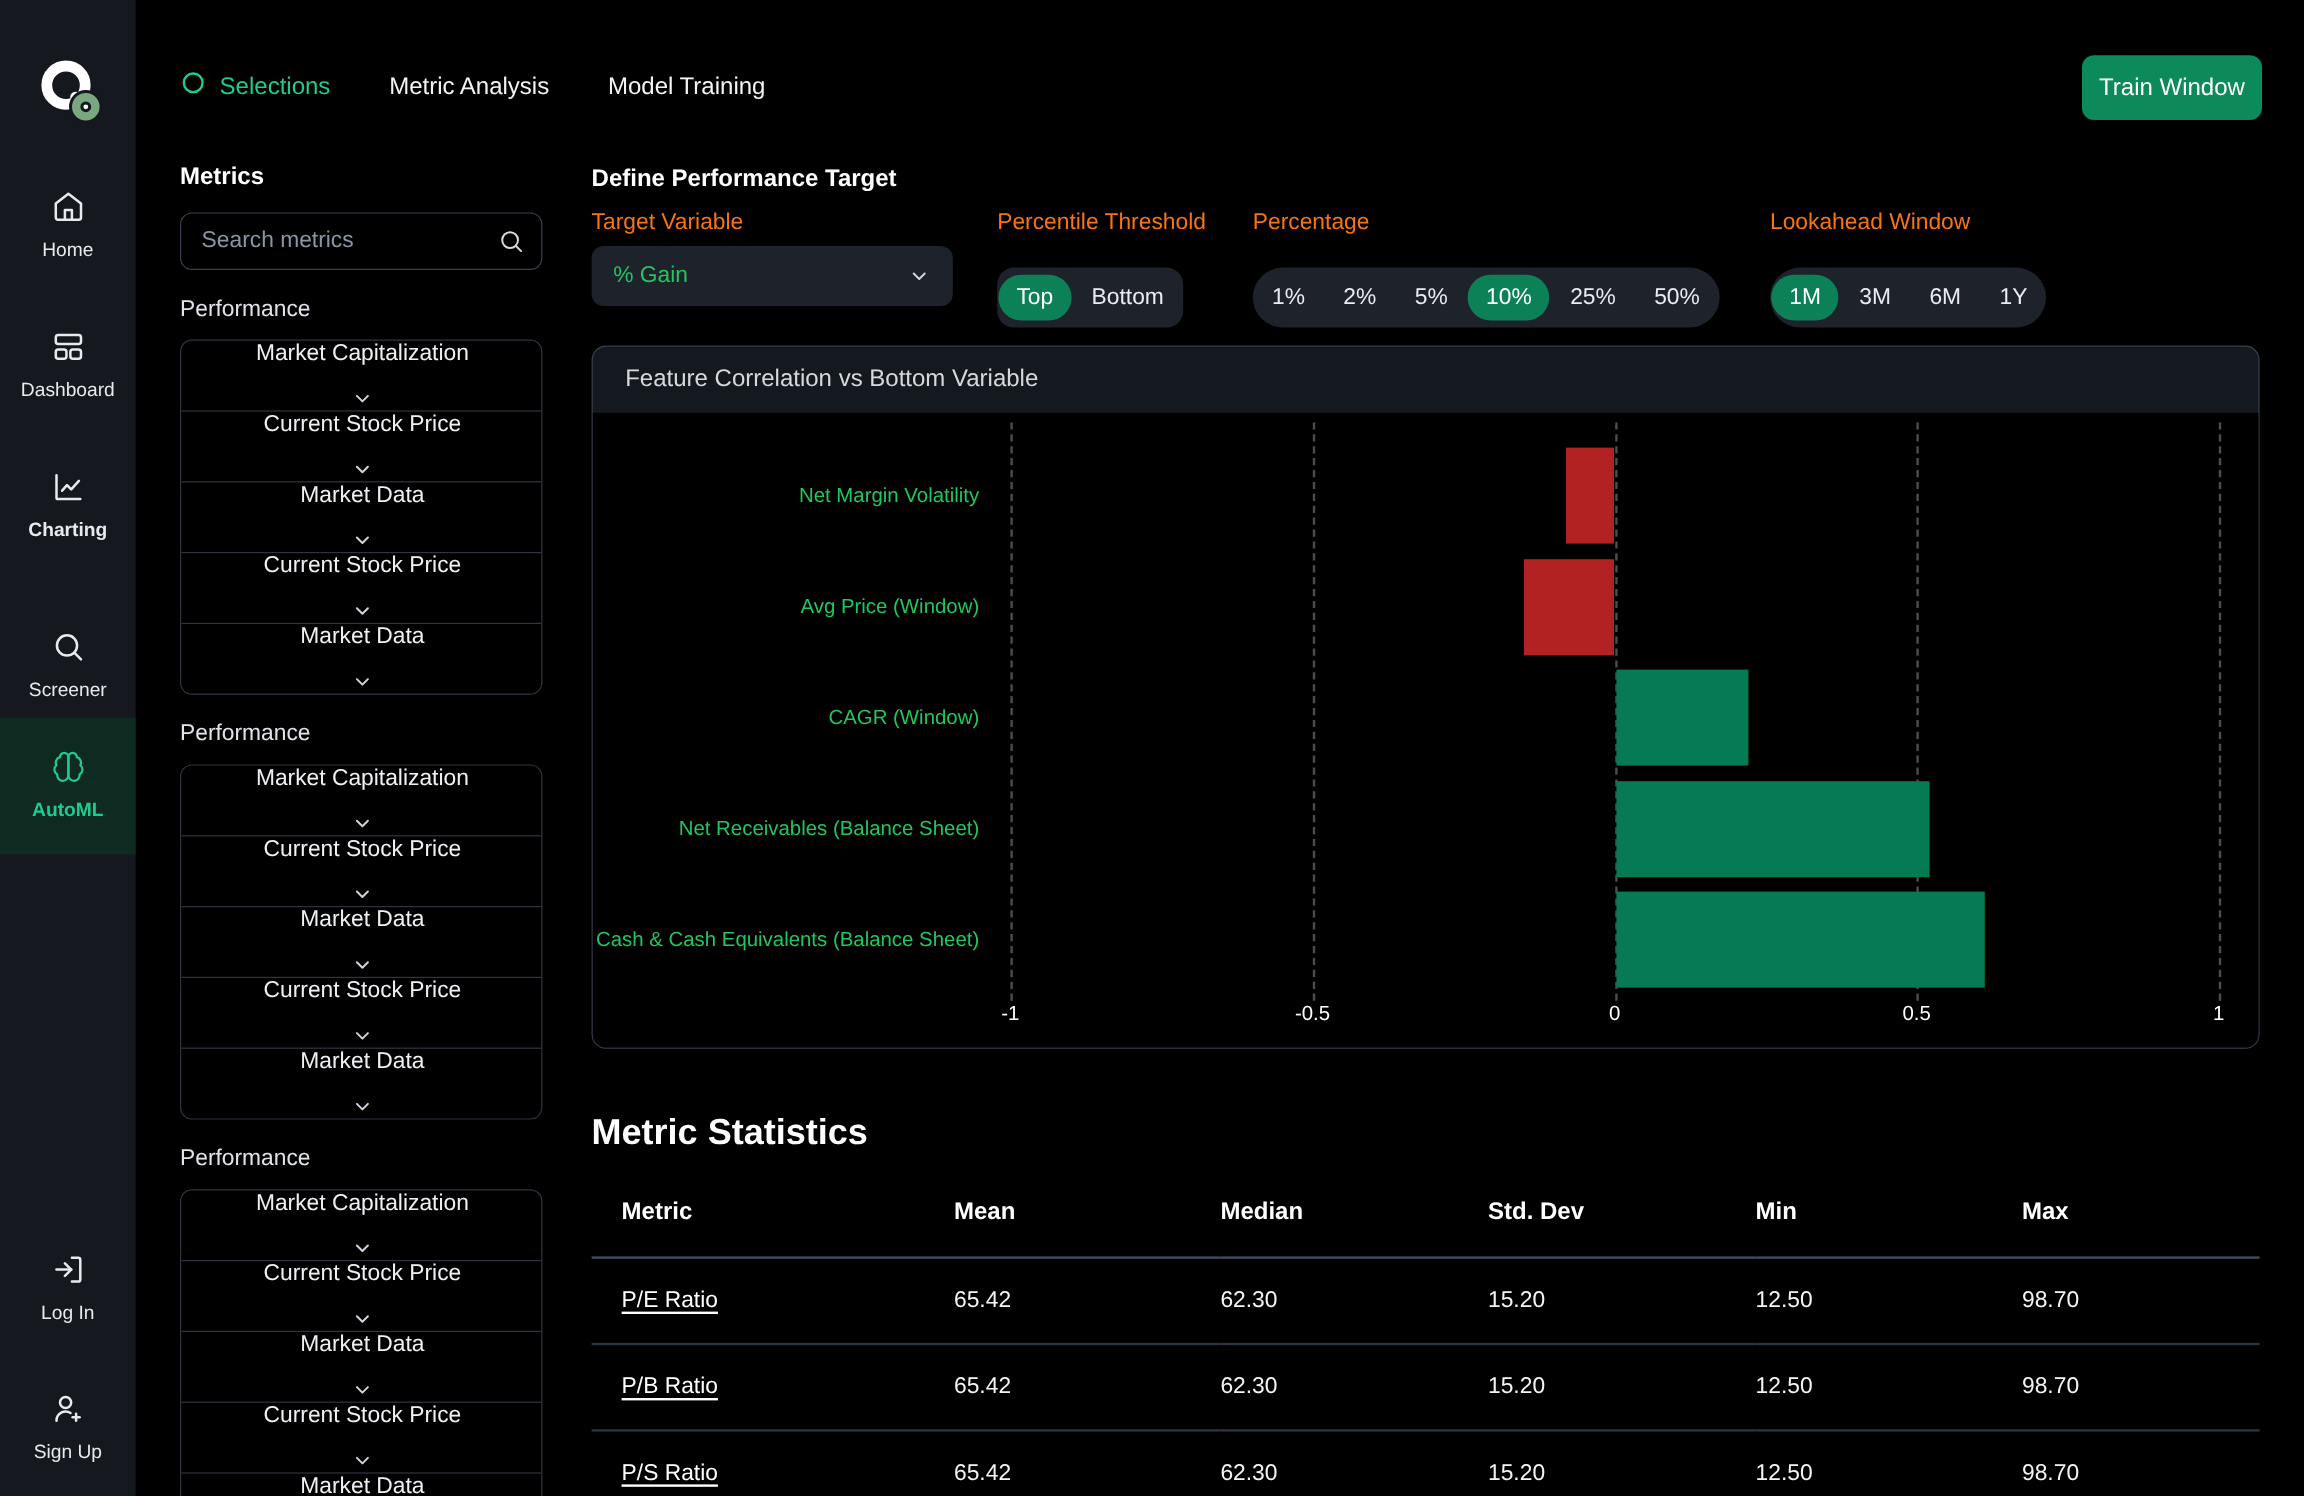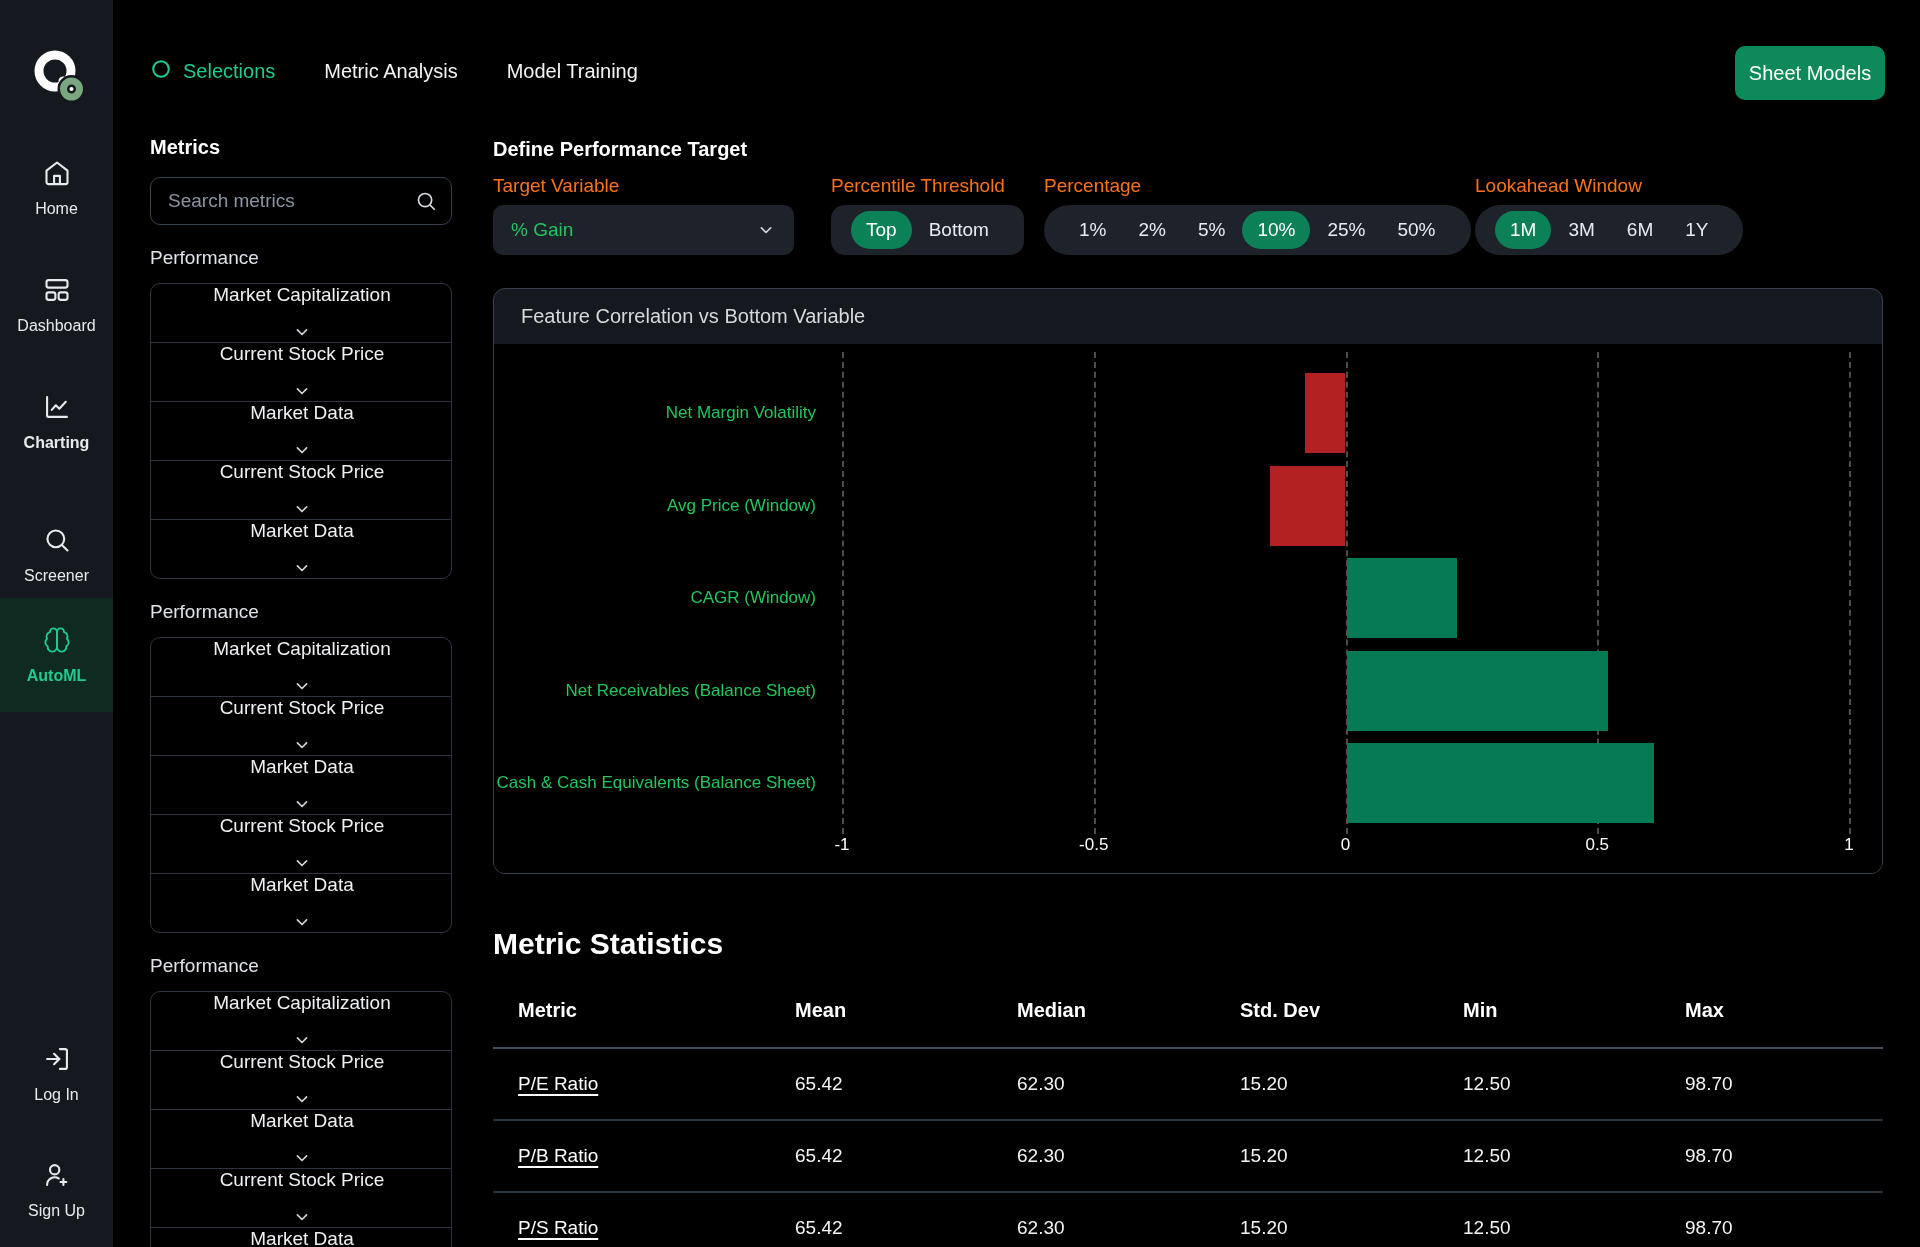--- a/index.html
+++ b/index.html
@@ -46,22 +46,22 @@
   .chev svg{width:20px;height:20px;}
 
   
   .main{position:absolute;left:493px;top:130px;width:1660px;height:1117px;}
   .main-heading{font-size:20px;font-weight:bold;margin:8px 0 0;color:#fff;}
   .ctl{position:absolute;top:44px;}
   .ctl-label{font-size:19px;color:#f97316;line-height:24px;}
   .select{margin-top:7px;width:301px;height:50px;background:#1e222b;border-radius:10px;display:flex;
           align-items:center;justify-content:space-between;padding:0 18px;box-sizing:border-box;cursor:pointer;}
   .select-value{font-size:19px;color:#22c55e;}
-  .seg{margin-top:7px;height:50px;background:#1e222b;border-radius:25px;display:inline-flex;
-       align-items:center;padding:0 20px;gap:2px;justify-content:space-between;}
+  .seg{margin-top:25px;height:50px;background:#1e222b;border-radius:25px;display:inline-flex;
+       align-items:center;padding:0 1px;gap:2px;justify-content:space-between;}
   .seg.r14{border-radius:14px;}
   .seg-opt{height:38px;border:none;background:transparent;color:#e8ebef;font-size:19px;font-family:inherit;
            border-radius:19px;padding:0 15px;cursor:pointer;}
   .seg-opt.active{background:#0c8158;color:#fff;}
 
   
   .chart-card{position:absolute;left:0;top:158px;width:1390px;height:586px;background:#14181f;
               border:1px solid #39404d;border-radius:12px;box-sizing:border-box;}
   .chart-title{height:55px;display:flex;align-items:center;padding-left:27px;font-size:20px;color:#d6dade;}
   .plot{position:absolute;left:0;top:55px;right:0;bottom:0;background:#000;border-radius:0 0 11px 11px;overflow:hidden;}
@@ -161,21 +161,21 @@
   </div>
       <div class="nav-tab">
 
     <span class="nav-tab-label">Metric Analysis</span>
   </div>
       <div class="nav-tab">
 
     <span class="nav-tab-label">Model Training</span>
   </div>
     </nav>
-  <button class="train-btn">Sheet Models</button>
+  <button class="train-btn">Train Window</button>
 
   <section class="left-panel">
     <h3 class="panel-title">Metrics</h3>
     <div class="search-box">
       <input type="text" placeholder="Search metrics" style="">
       <span class="search-ic"><svg viewBox="0 0 24 24" fill="none" stroke="currentColor" stroke-width="1.8" stroke-linecap="round" stroke-linejoin="round">
             <circle cx="11" cy="11" r="7.2"></circle>
             <path d="M16.4 16.4 21 21"></path>
           </svg></span>
     </div>

